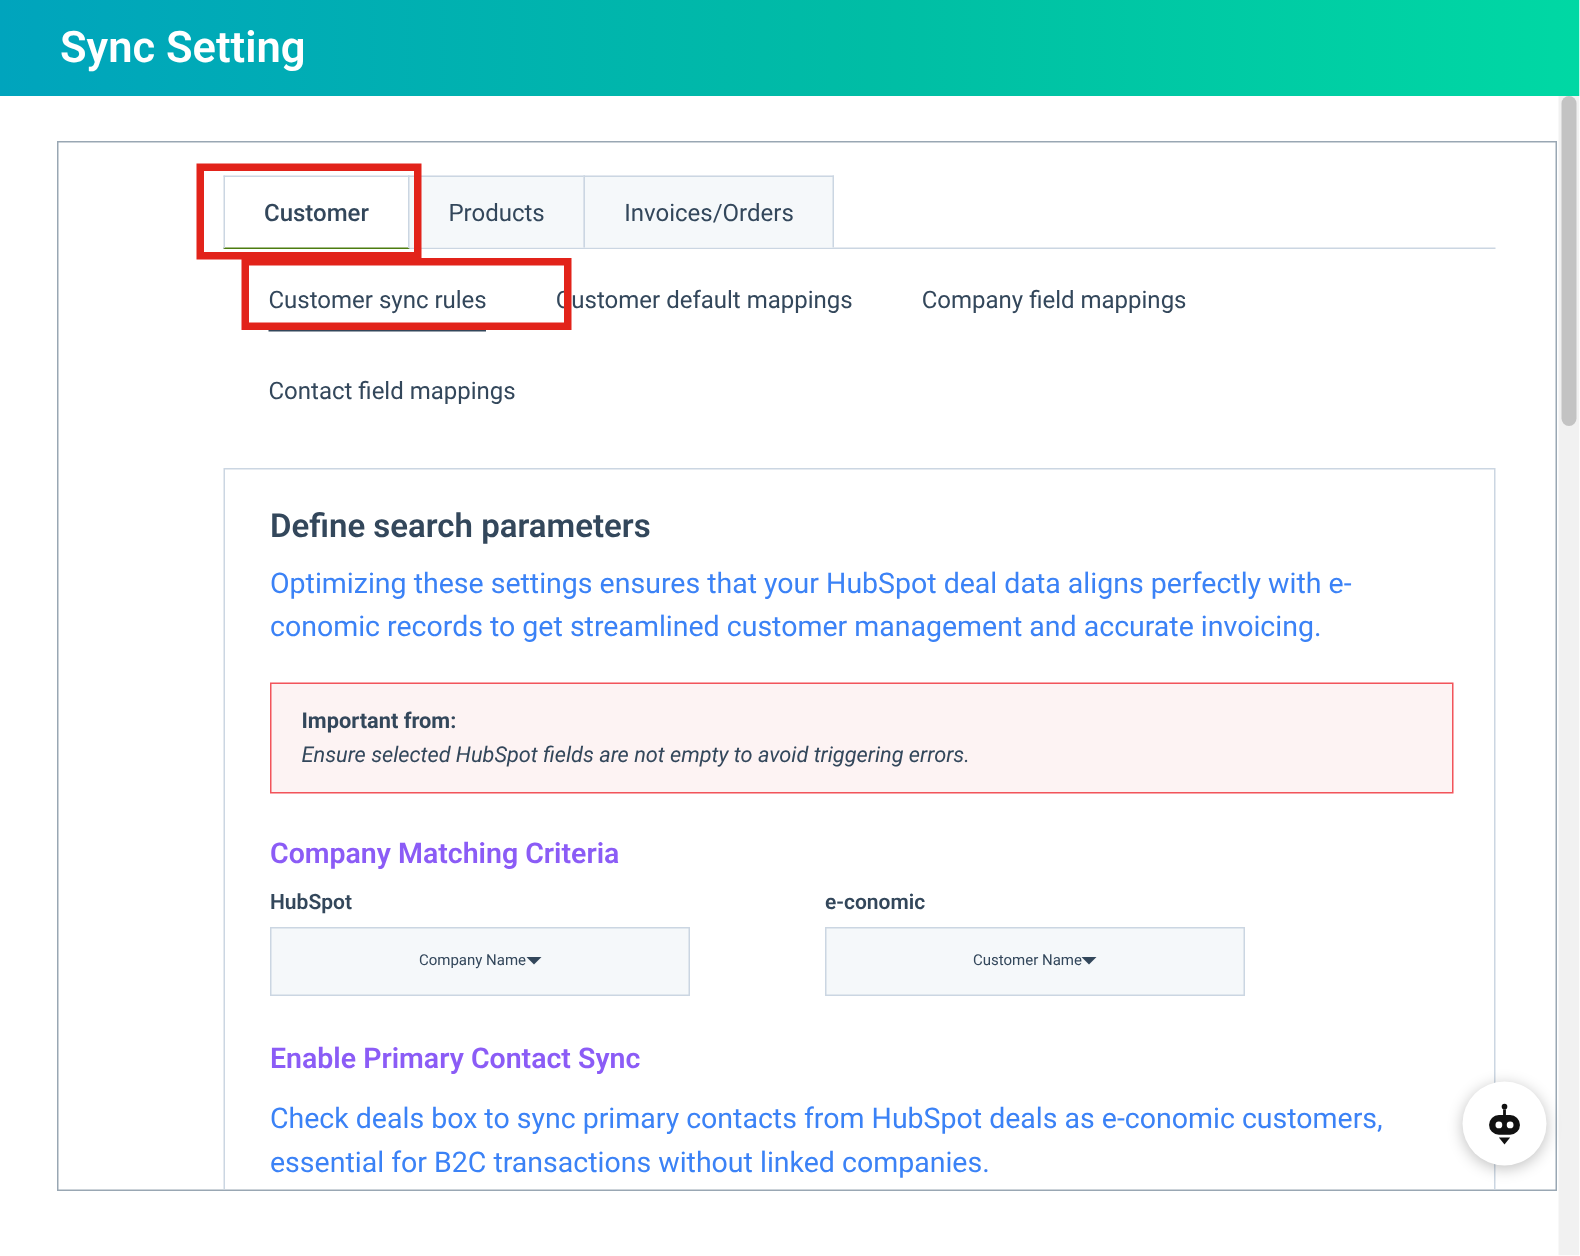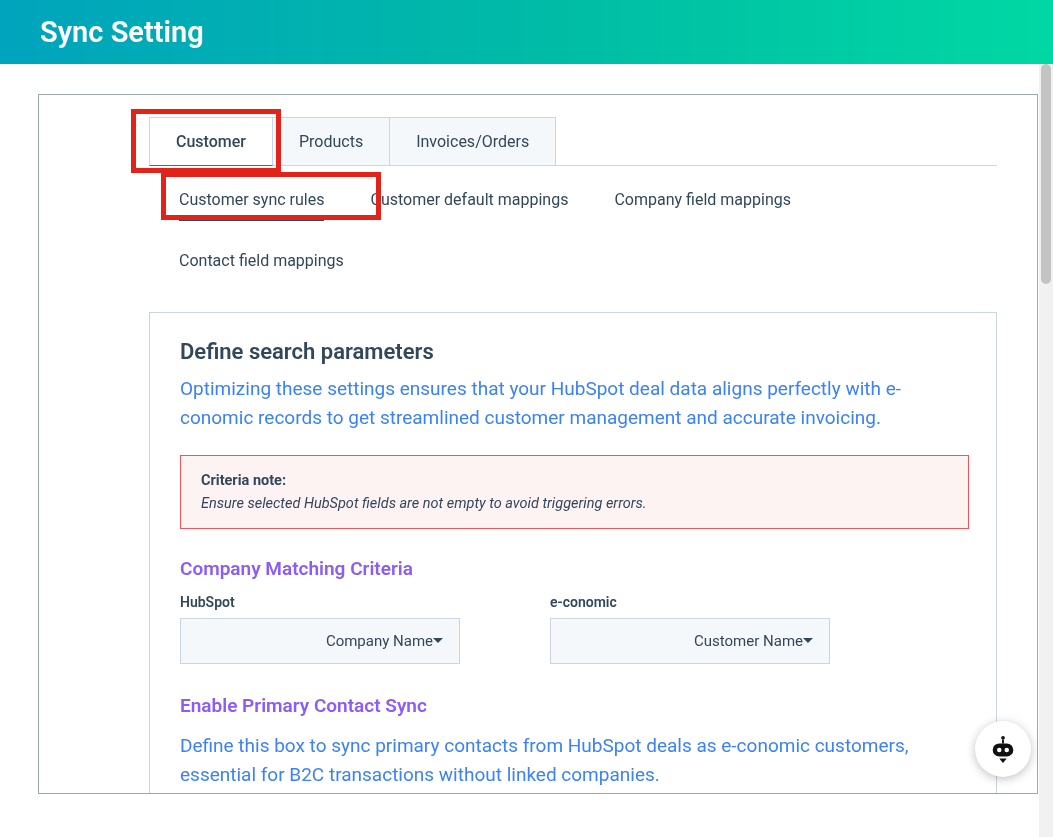--- a/index.html
+++ b/index.html
@@ -145,23 +145,23 @@
     color: #33475b;
     margin-bottom: 8px;
   }
   .dropdown {
     background: #f5f8fa;
     border: 1px solid #cbd6e2;
     height: 46px;
     width: 280px;
     display: flex;
     align-items: center;
-    justify-content: flex-end;
+    justify-content: center;
     padding: 0 16px;
-    font-size: 15px;
+    font-size: 10px;
     color: #33475b;
     cursor: pointer;
   }
   .caret {
     width: 0; height: 0;
     border-left: 5px solid transparent;
     border-right: 5px solid transparent;
     border-top: 5px solid #33475b;
   }
   .chat-bubble {
@@ -219,21 +219,21 @@
 
     <div class="subtab-second-row">
       <div class="subtab-plain">Contact field mappings</div>
     </div>
 
     <div class="content-card">
       <div class="section-title">Define search parameters</div>
       <div class="section-desc">Optimizing these settings ensures that your HubSpot deal data aligns perfectly with e-conomic records to get streamlined customer management and accurate invoicing.</div>
 
       <div class="note-box">
-        <div class="note-title">Criteria note:</div>
+        <div class="note-title">Important from:</div>
         <div class="note-body">Ensure selected HubSpot fields are not empty to avoid triggering errors.</div>
       </div>
 
       <div class="subsection-title">Company Matching Criteria</div>
 
       <div class="two-col">
         <div class="col">
           <div class="field-label">HubSpot</div>
           <div class="dropdown">
             <span>Company Name</span>
@@ -243,21 +243,21 @@
         <div class="col">
           <div class="field-label">e-conomic</div>
           <div class="dropdown">
             <span>Customer Name</span>
             <span class="caret"></span>
           </div>
         </div>
       </div>
 
       <div class="subsection-title">Enable Primary Contact Sync</div>
-      <div class="section-desc">Define this box to sync primary contacts from HubSpot deals as e-conomic customers, essential for B2C transactions without linked companies.</div>
+      <div class="section-desc">Check deals box to sync primary contacts from HubSpot deals as e-conomic customers, essential for B2C transactions without linked companies.</div>
     </div>
 
   </div>
 </div>
 
 <div class="scroll-track">
   <div class="scroll-thumb"></div>
 </div>
 
 <div class="chat-bubble">

